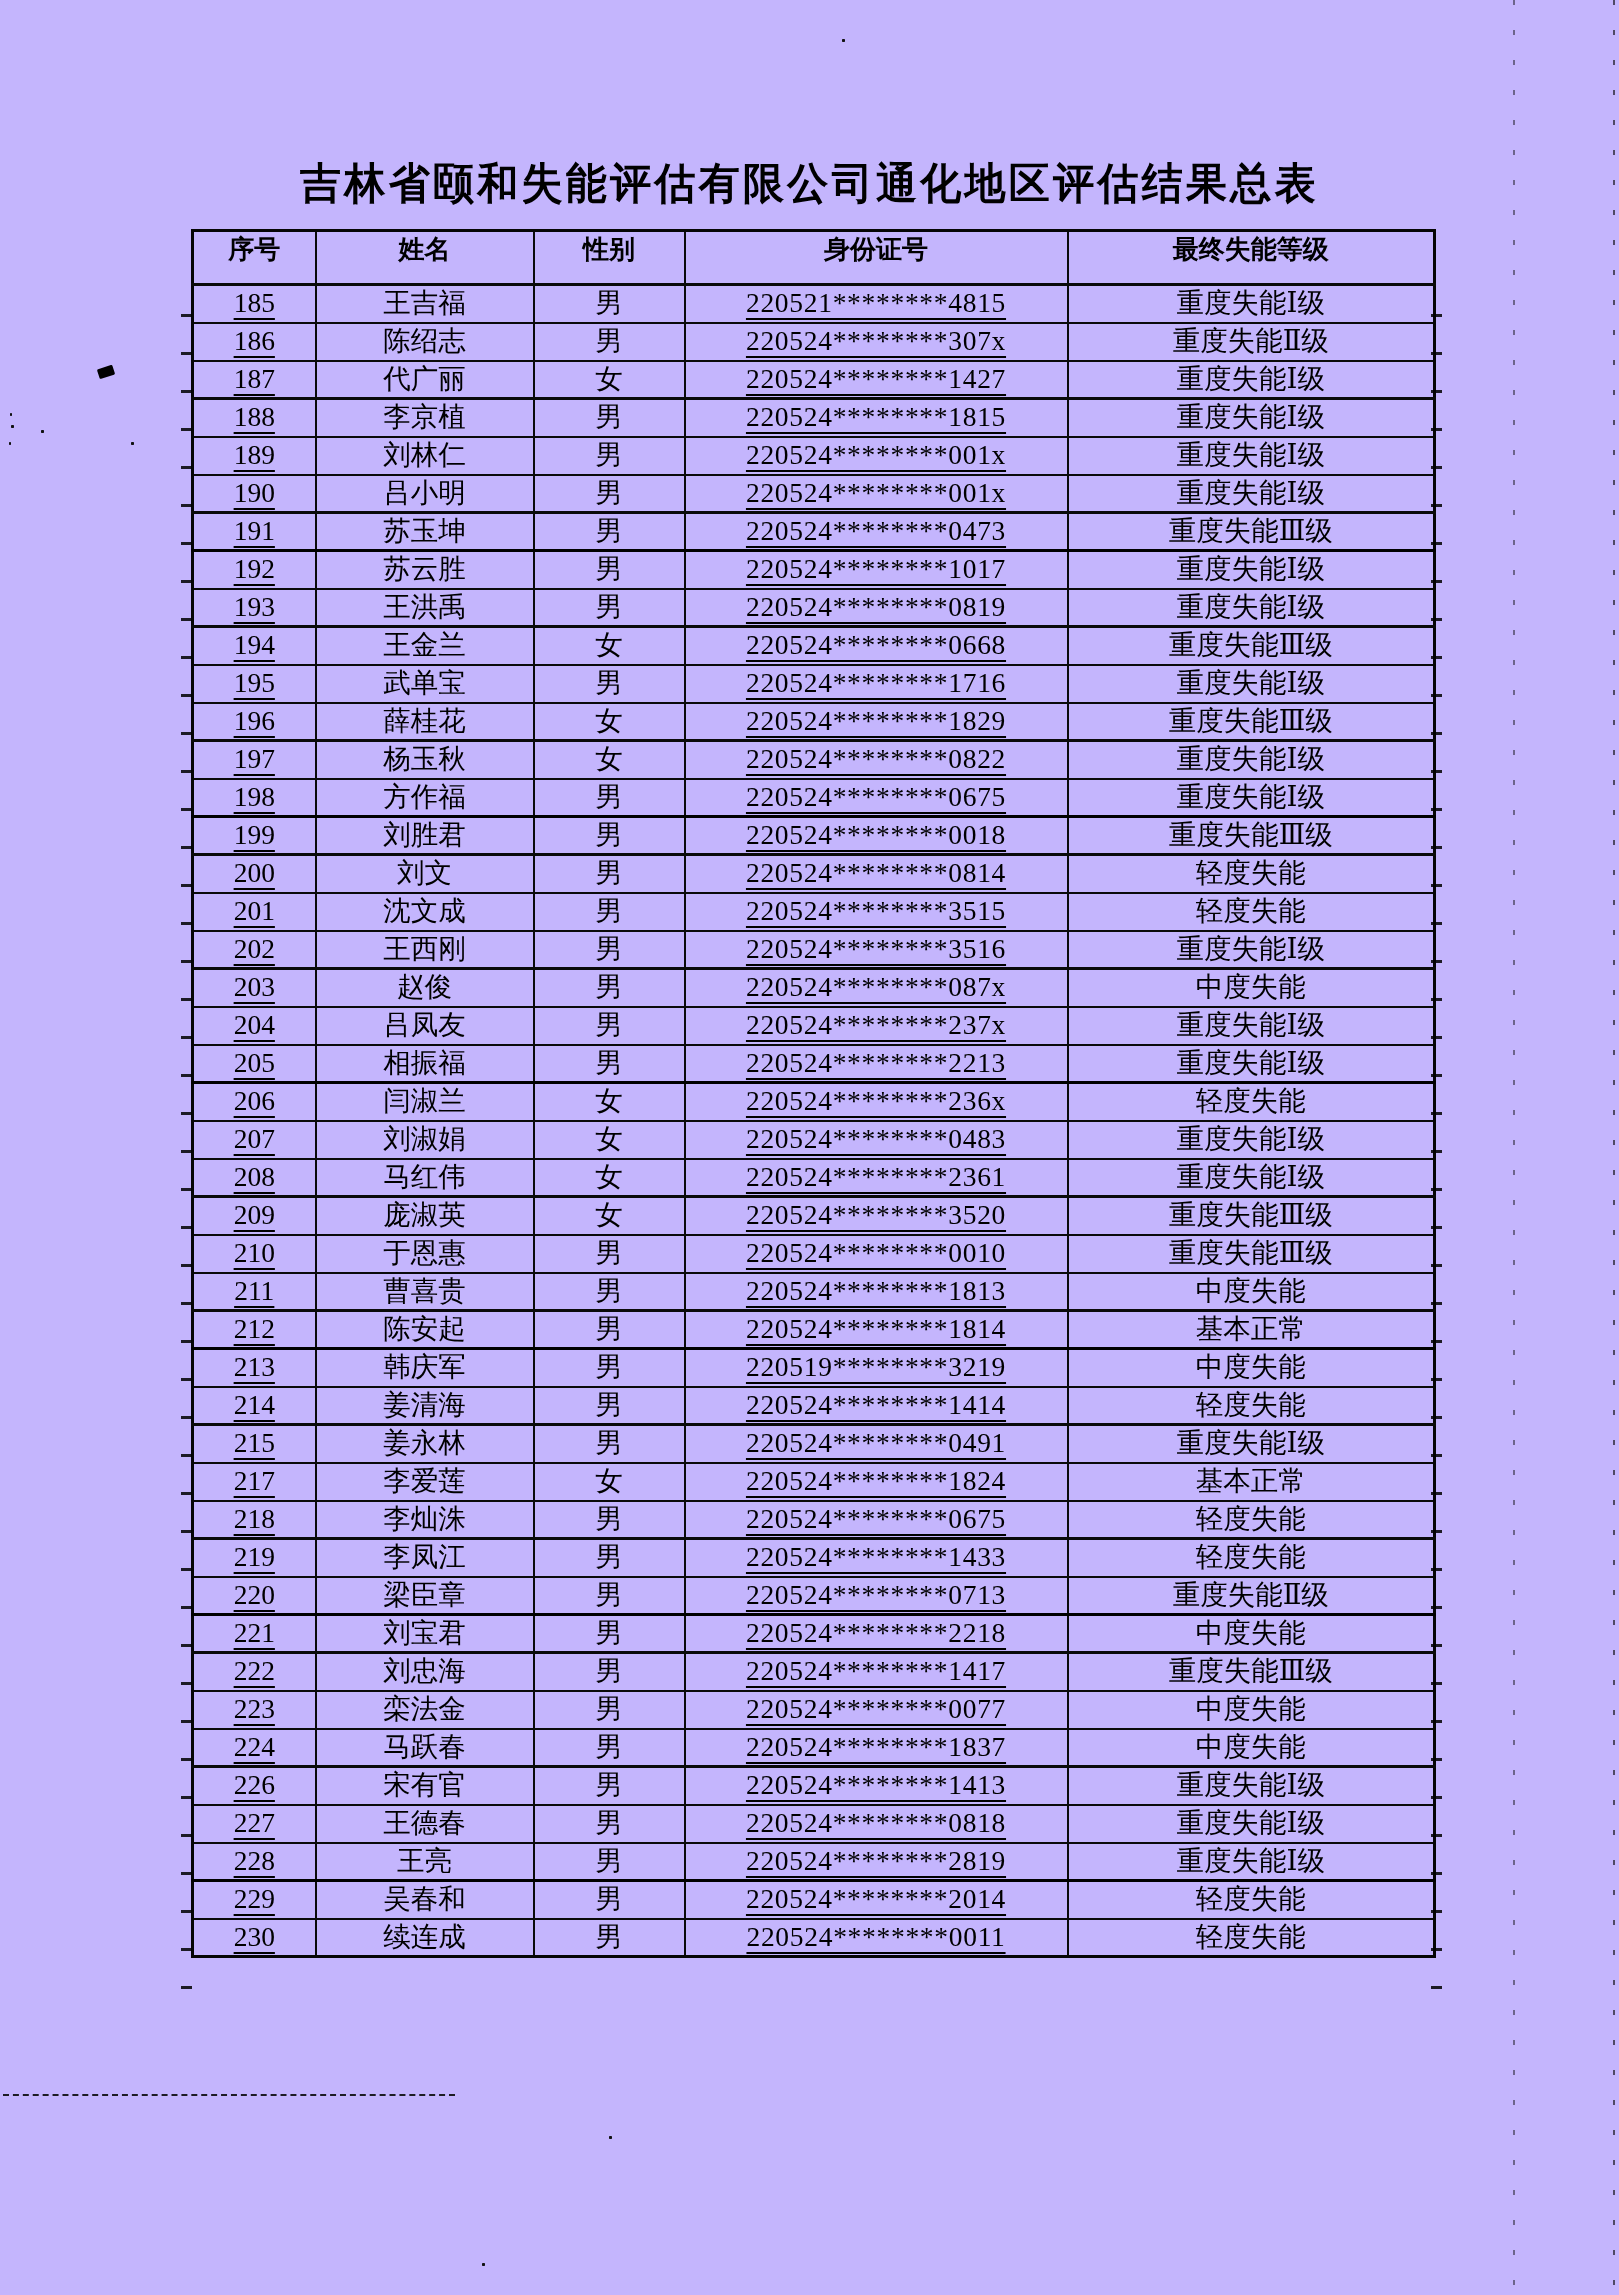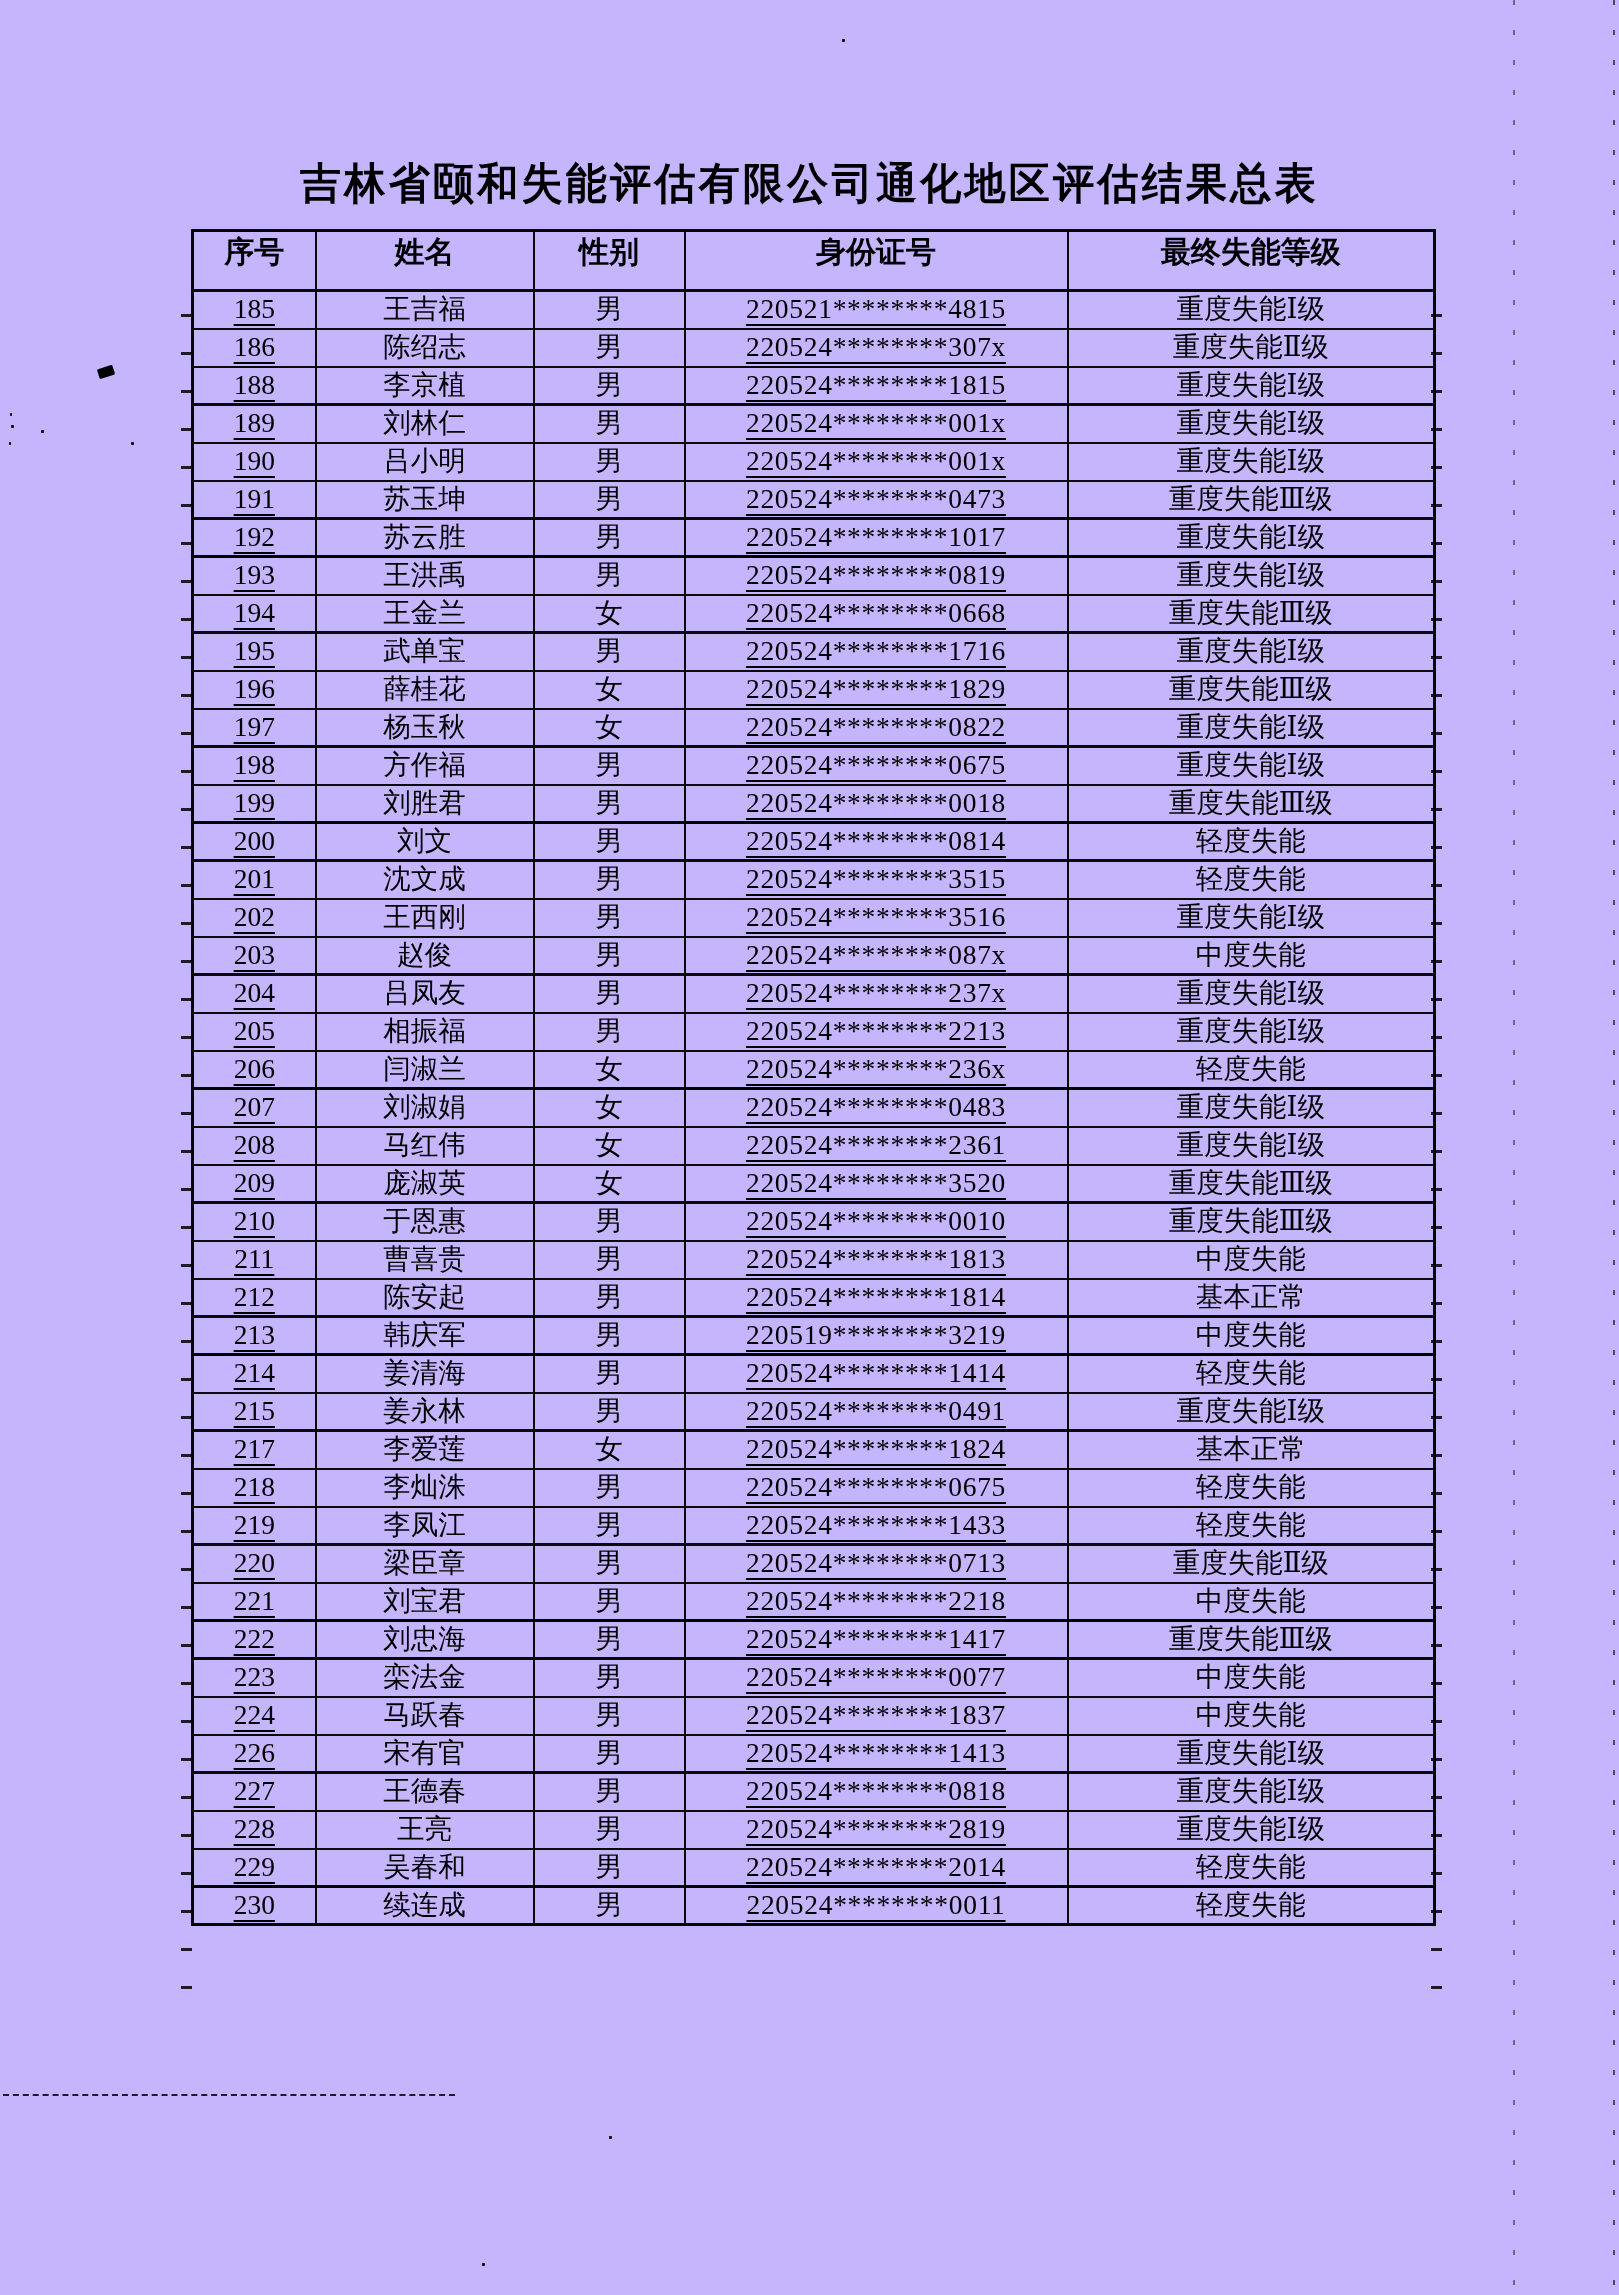--- a/index.html
+++ b/index.html
@@ -16,21 +16,21 @@
     position:absolute; left:191px; top:229px; width:1241px;
     border-collapse:collapse; table-layout:fixed;
     border:3.3px solid #050505;
   }
   table.results th, table.results td{
     border:2px solid #0a0a0a; padding:0; text-align:center;
     vertical-align:bottom; overflow:hidden; white-space:nowrap;
   }
   table.results thead tr{height:47px;}
   table.results th{
-    font-size:30px; font-weight:700; padding-bottom:16px;
+    font-size:26px; font-weight:700; padding-bottom:16px;
     border-bottom-width:3.9px;
     text-align:center;
   }
   table.results tbody tr{height:38px;}
   table.results td{font-size:27.5px; line-height:1; padding-bottom:4.6px;}
   
   table.results tbody tr td{border-bottom-width:2.6px;}
   table.results tbody tr:nth-child(3n) td{border-bottom-width:3.3px;}
   table.results tbody tr:nth-child(7n) td{border-bottom-width:3.9px; border-bottom-color:#000;}
   table.results tbody tr:nth-child(5n) td{box-shadow:0 4.6px 0 -2.6px rgba(0,0,0,.45);}
@@ -97,20 +97,27 @@
       <td class="c-level">重度失能Ⅰ级</td>
     </tr>
         <tr>
       <td class="c-no">186</td>
       <td class="c-name">陈绍志</td>
       <td class="c-gender">男</td>
       <td class="c-id">220524********307x</td>
       <td class="c-level">重度失能Ⅱ级</td>
     </tr>
         <tr>
+      <td class="c-no">187</td>
+      <td class="c-name">代广丽</td>
+      <td class="c-gender">女</td>
+      <td class="c-id">220524********1427</td>
+      <td class="c-level">重度失能Ⅰ级</td>
+    </tr>
+        <tr>
       <td class="c-no">188</td>
       <td class="c-name">李京植</td>
       <td class="c-gender">男</td>
       <td class="c-id">220524********1815</td>
       <td class="c-level">重度失能Ⅰ级</td>
     </tr>
         <tr>
       <td class="c-no">189</td>
       <td class="c-name">刘林仁</td>
       <td class="c-gender">男</td>

